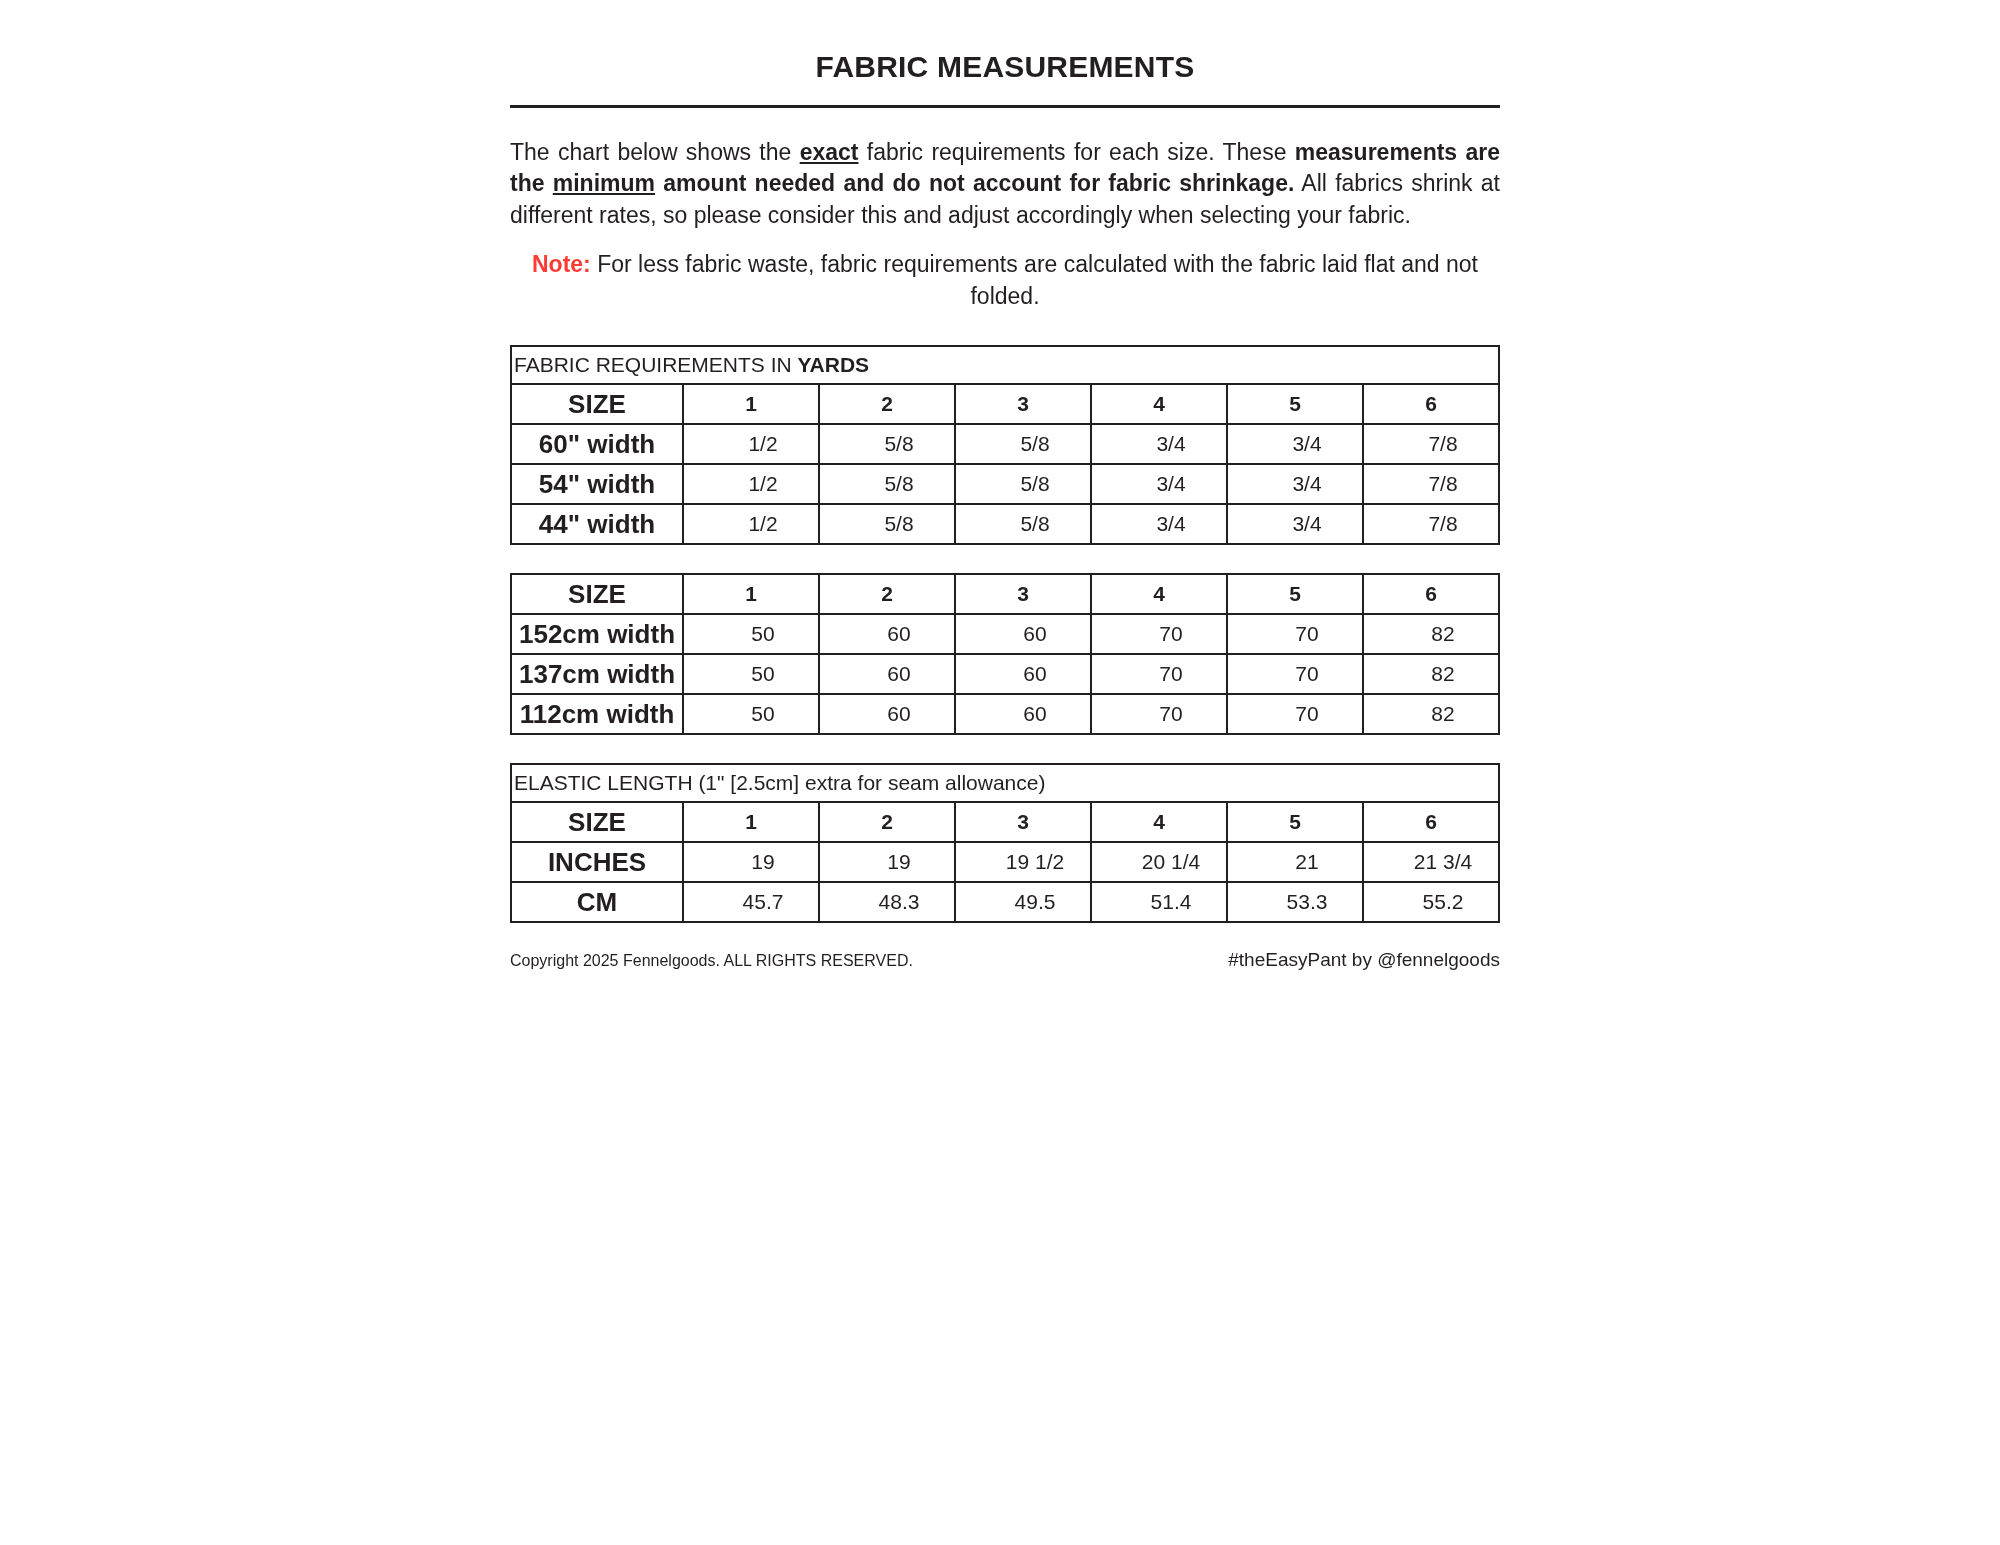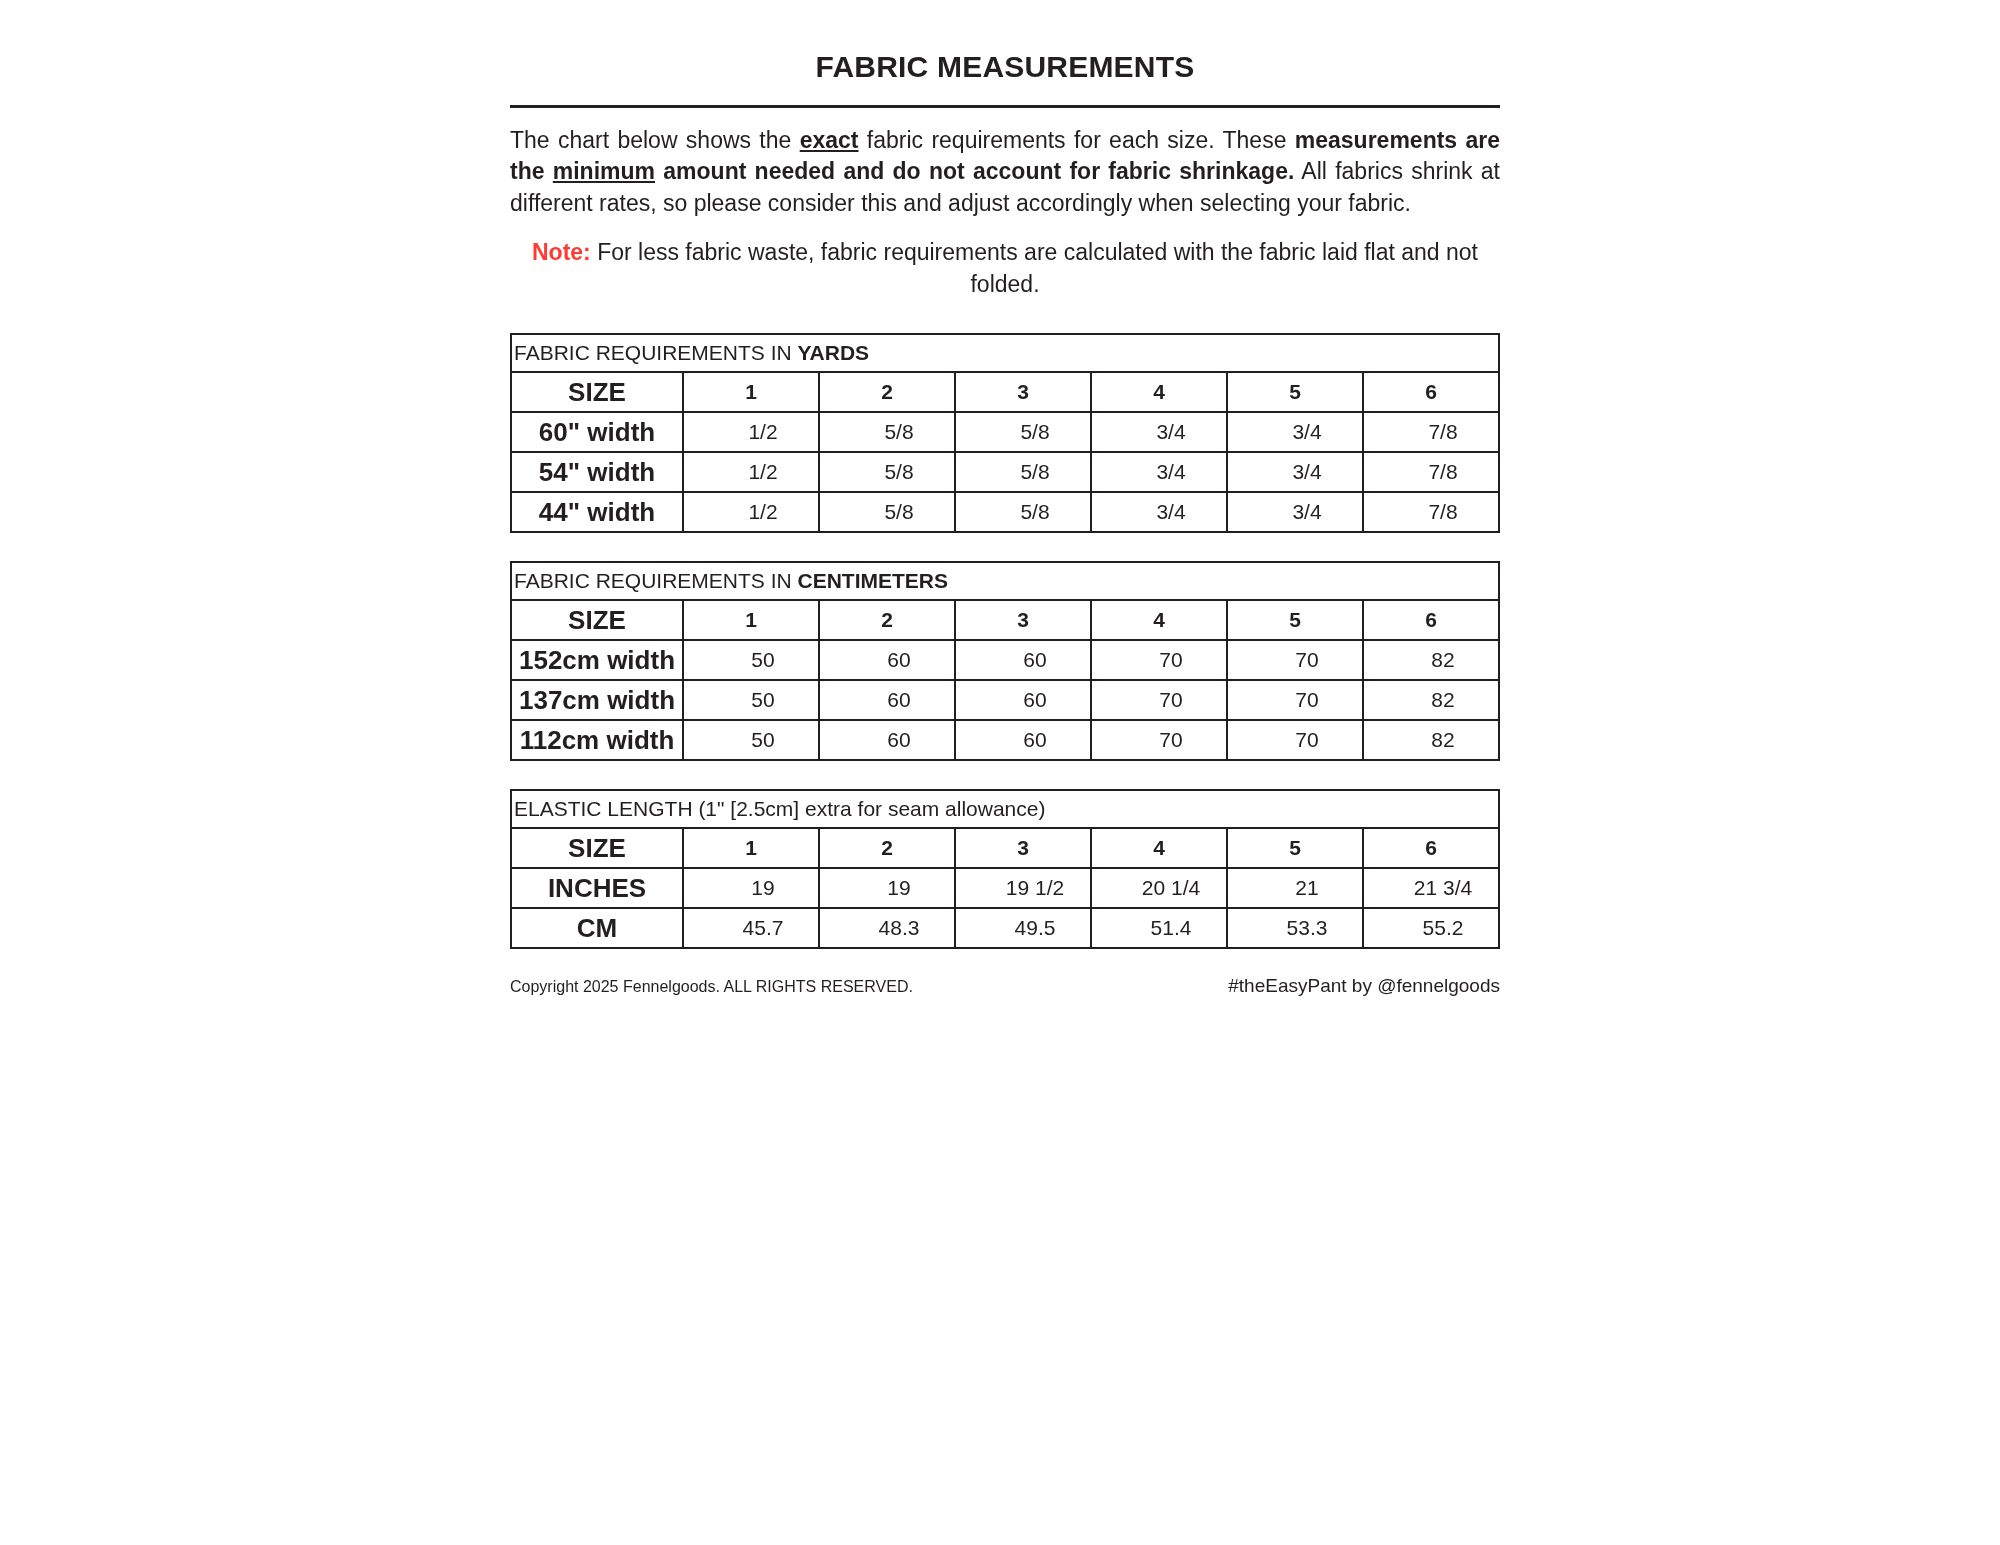--- a/index.html
+++ b/index.html
@@ -35,21 +35,21 @@
   .title-rule {
     margin-top: 22px;
     border-top: 3px solid #231f20;
     width: 100%;
     height: 0;
   }
 
   
   .body-para {
     margin: 0;
-    padding-top: 17px;
+    padding-top: 29px;
     font-size: 23px;
     line-height: 1.39;
     text-align: justify;
     text-justify: inter-word;
     color: #231f20;
   }
   .body-para.note {
     padding-top: 17px;
     text-align: center;
   }
@@ -185,23 +185,20 @@
       <colgroup>
         <col class="c-size">
           <col class="c-data">
           <col class="c-data">
           <col class="c-data">
           <col class="c-data">
           <col class="c-data">
           <col class="c-data">
       </colgroup>
       <tbody>
-        <tr class="caption-row">
-          <td class="caption" colspan="7"><span>FABRIC REQUIREMENTS IN </span><span class="b">CENTIMETERS</span></td>
-        </tr>
         <tr>
           <td class="rowhead">SIZE</td>
           <td class="colhead">1</td>
           <td class="colhead">2</td>
           <td class="colhead">3</td>
           <td class="colhead">4</td>
           <td class="colhead">5</td>
           <td class="colhead">6</td>
         </tr>
         <tr>

